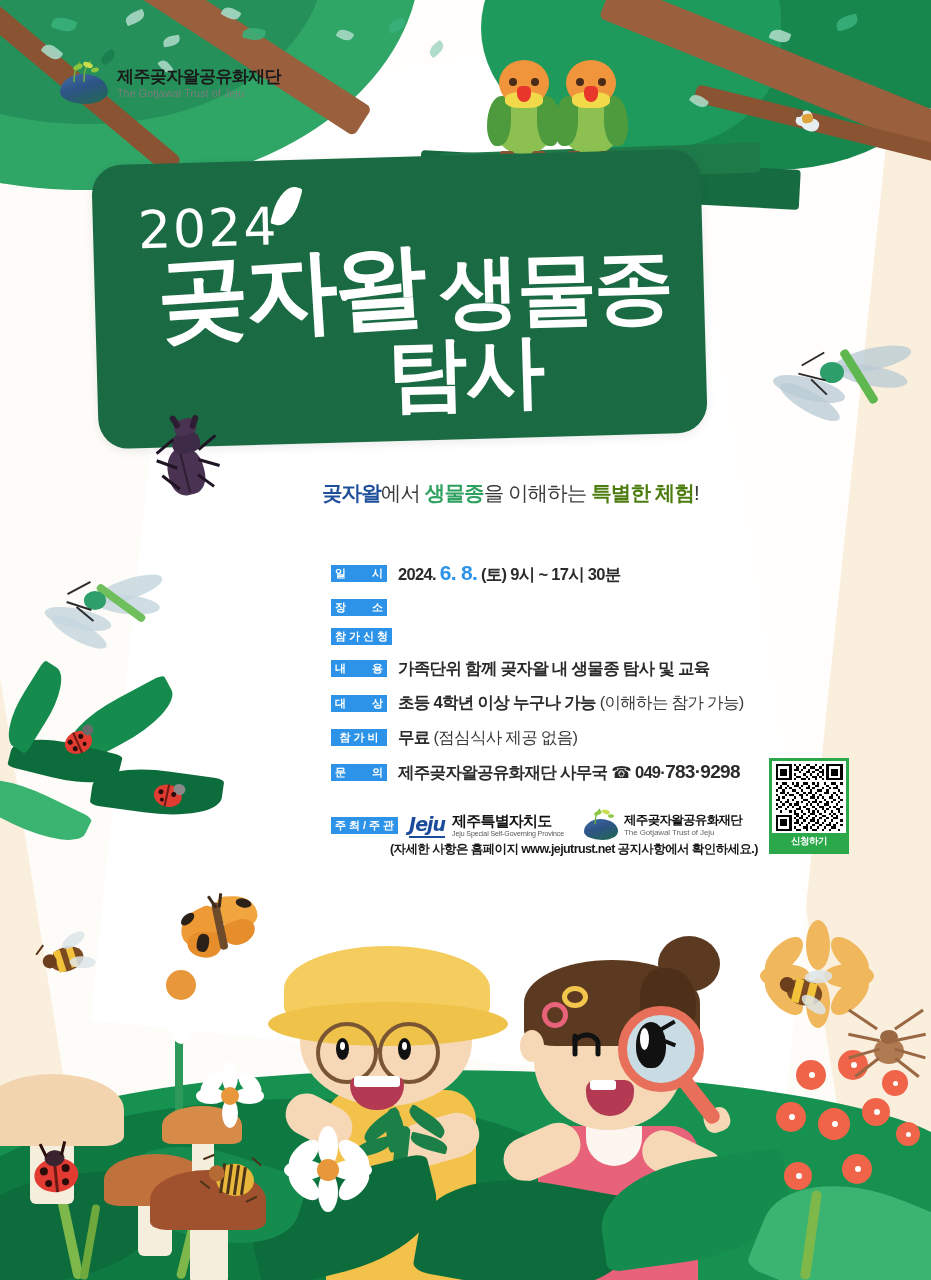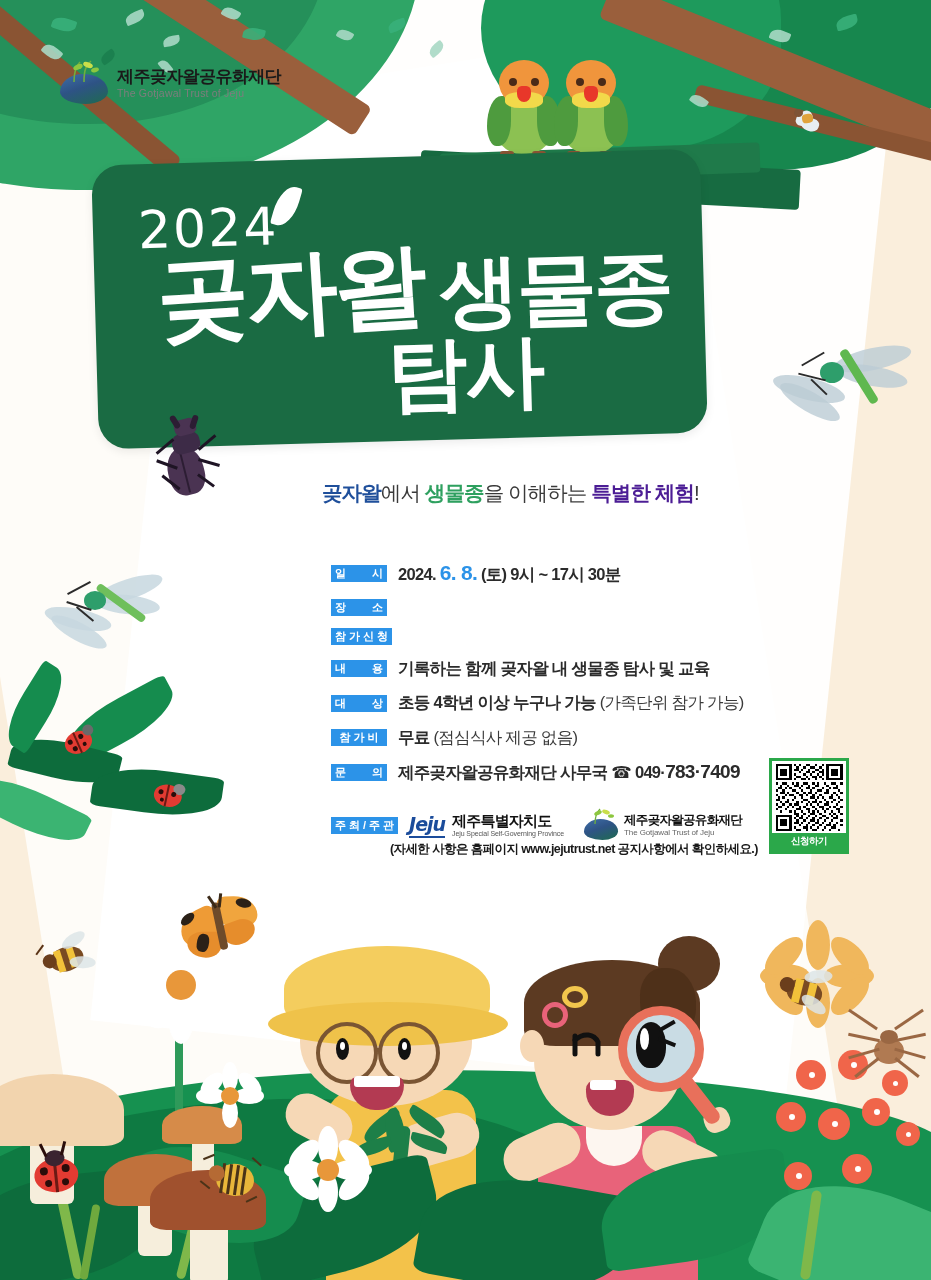--- a/index.html
+++ b/index.html
@@ -140,21 +140,21 @@
   }
 
   
   .subtitle{
     position:absolute; left:322px; top:477px; z-index:25;
     font-size:20.5px; line-height:1.52; color:#3A3A3A; letter-spacing:-.9px;
     white-space:nowrap;
   }
   .subtitle b{ color:#1F4F9B; }
   .subtitle .grn{ color:#2EA05F; font-weight:bold; }
-  .subtitle .org{ color:#4c1d95; font-weight:bold; }
+  .subtitle .org{ color:#4d7c0f; font-weight:bold; }
   .subtitle .nav{ color:#1F4F9B; font-weight:bold; }
 
   
   .info{
     position:absolute; left:331px; top:561px; z-index:25;
     width:520px;
   }
   .row{ display:flex; align-items:center; margin-bottom:12.5px; }
   .badge{
     flex:0 0 auto;
@@ -438,43 +438,43 @@
           <span>가</span>
           <span>신</span>
           <span>청</span>
         </div>
       </div>
       <div class="row">
         <div class="badge">
           <span>내</span>
           <span>용</span>
         </div>
-        <div class="rowtext"><span class="bold">기록하는 함께 곶자왈 내 생물종 탐사 및 교육</span></div>
+        <div class="rowtext"><span class="bold">가족단위 함께 곶자왈 내 생물종 탐사 및 교육</span></div>
       </div>
       <div class="row">
         <div class="badge">
           <span>대</span>
           <span>상</span>
         </div>
-        <div class="rowtext"><span class="bold">초등 4학년 이상 누구나 가능</span><span class="light"> (가족단위 참가 가능)</span></div>
+        <div class="rowtext"><span class="bold">초등 4학년 이상 누구나 가능</span><span class="light"> (이해하는 참가 가능)</span></div>
       </div>
       <div class="row">
         <div class="badge wide">
           <span>참</span>
           <span>가</span>
           <span>비</span>
         </div>
         <div class="rowtext"><span class="bold">무료</span><span class="light"> (점심식사 제공 없음)</span></div>
       </div>
       <div class="row">
         <div class="badge">
           <span>문</span>
           <span>의</span>
         </div>
-        <div class="rowtext"><span class="bold">제주곶자왈공유화재단 사무국 ☎ 049·</span><span class="phone">783·7409</span></div>
+        <div class="rowtext"><span class="bold">제주곶자왈공유화재단 사무국 ☎ 049·</span><span class="phone">783·9298</span></div>
       </div>
     </div>
 
   <div style="position:absolute;left:331px;top:806px;z-index:25">
     <div class="orgrow">
       <div class="badge wide" id="org-badge">
           <span>주</span>
           <span>최</span>
           <span>/</span>
           <span>주</span>

